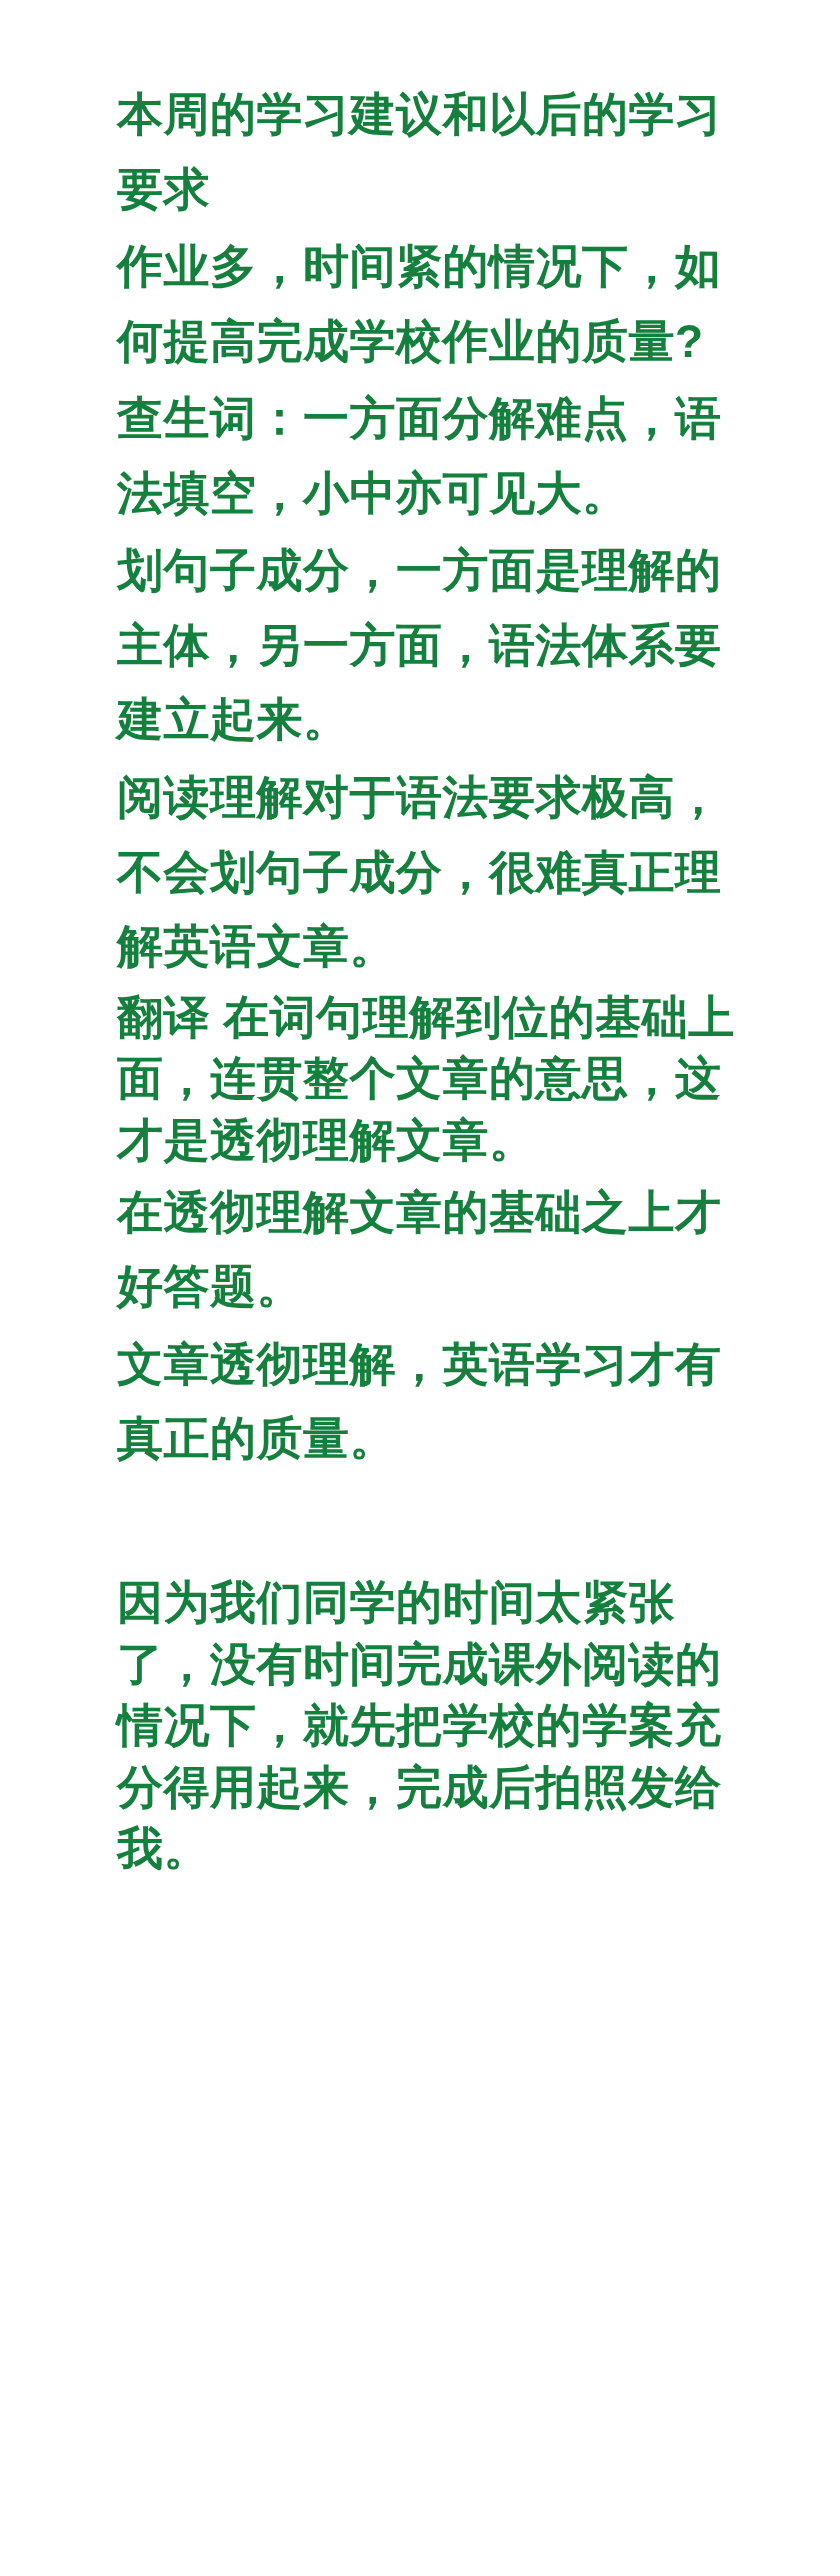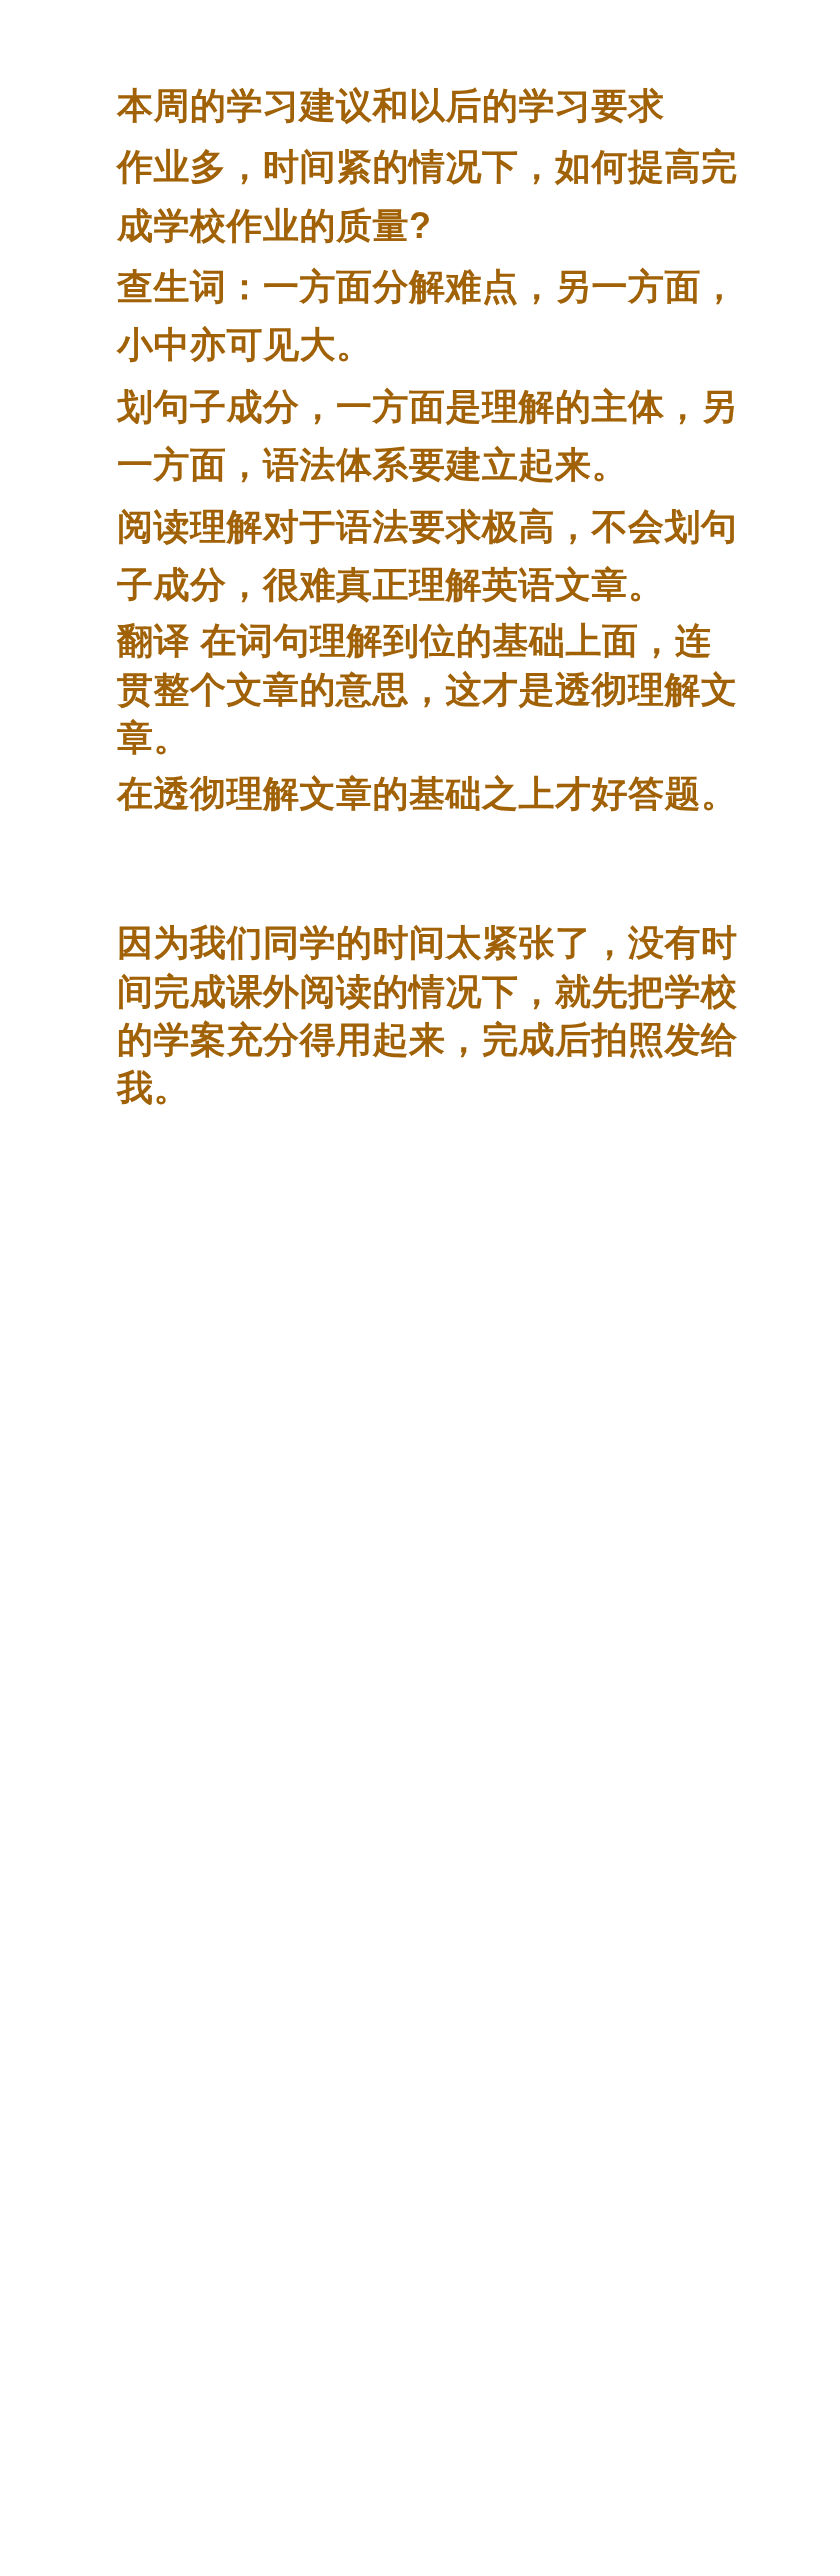--- a/index.html
+++ b/index.html
@@ -17,24 +17,24 @@
     width: 841px;
     min-height: 2643px;
     background: #ffffff;
     box-sizing: border-box;
     padding: 77px 103px 62px 117px;
   }
   .doc-body {
     display: block;
   }
   .para {
-    color: #a16207;
+    color: #15803d;
     font-family: "Liberation Sans", sans-serif;
     font-weight: bold;
-    font-size: 36px;
+    font-size: 46px;
     line-height: 1.62;
     letter-spacing: 0.5px;
     margin: 0 0 3.1px 0;
     text-align: left;
     word-break: break-all;
   }
   .para.tight {
     line-height: 1.34;
   }
   .spacer-block {
@@ -45,30 +45,31 @@
 <body>
 
 <div class="page">
   <div class="doc-body">
 
     <p class="para">本周的学习建议和以后的学习要求</p>
 
     <p class="para">作业多，时间紧的情况下，如何提高完成学校作业的质量?</p>
 
 
-    <p class="para">查生词：一方面分解难点，另一方面，小中亦可见大。</p>
+    <p class="para">查生词：一方面分解难点，语法填空，小中亦可见大。</p>
 
     <p class="para">划句子成分，一方面是理解的主体，另一方面，语法体系要建立起来。</p>
 
     <p class="para">阅读理解对于语法要求极高，不会划句子成分，很难真正理解英语文章。</p>
 
     <p class="para tight">翻译 在词句理解到位的基础上面，连贯整个文章的意思，这才是透彻理解文章。</p>
 
     <p class="para">在透彻理解文章的基础之上才好答题。</p>
 
+    <p class="para">文章透彻理解，英语学习才有真正的质量。</p>
 
     <div class="spacer-block"></div>
 
 
     <p class="para tight">因为我们同学的时间太紧张了，没有时间完成课外阅读的情况下，就先把学校的学案充分得用起来，完成后拍照发给我。</p>
 
   </div>
 </div>
 
 

